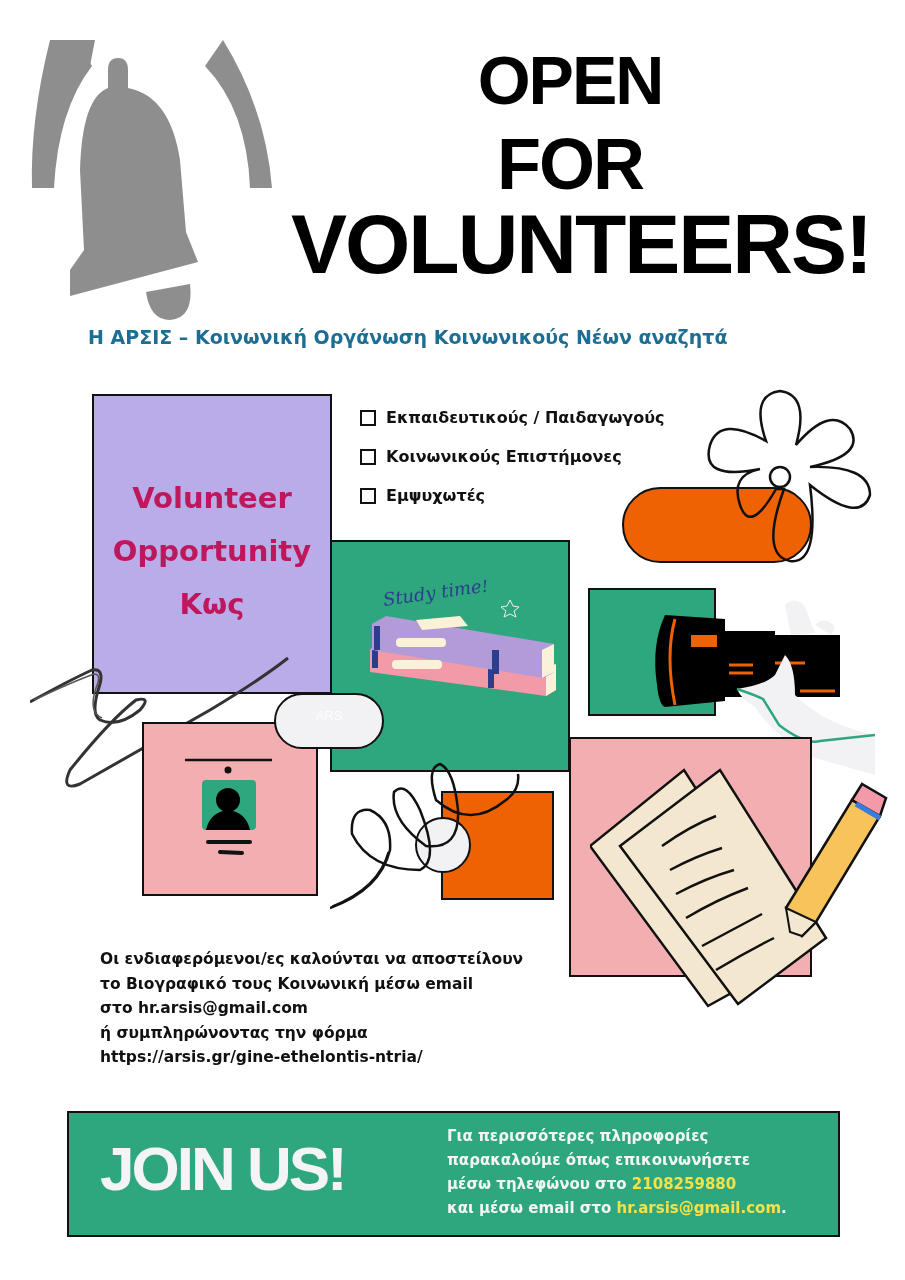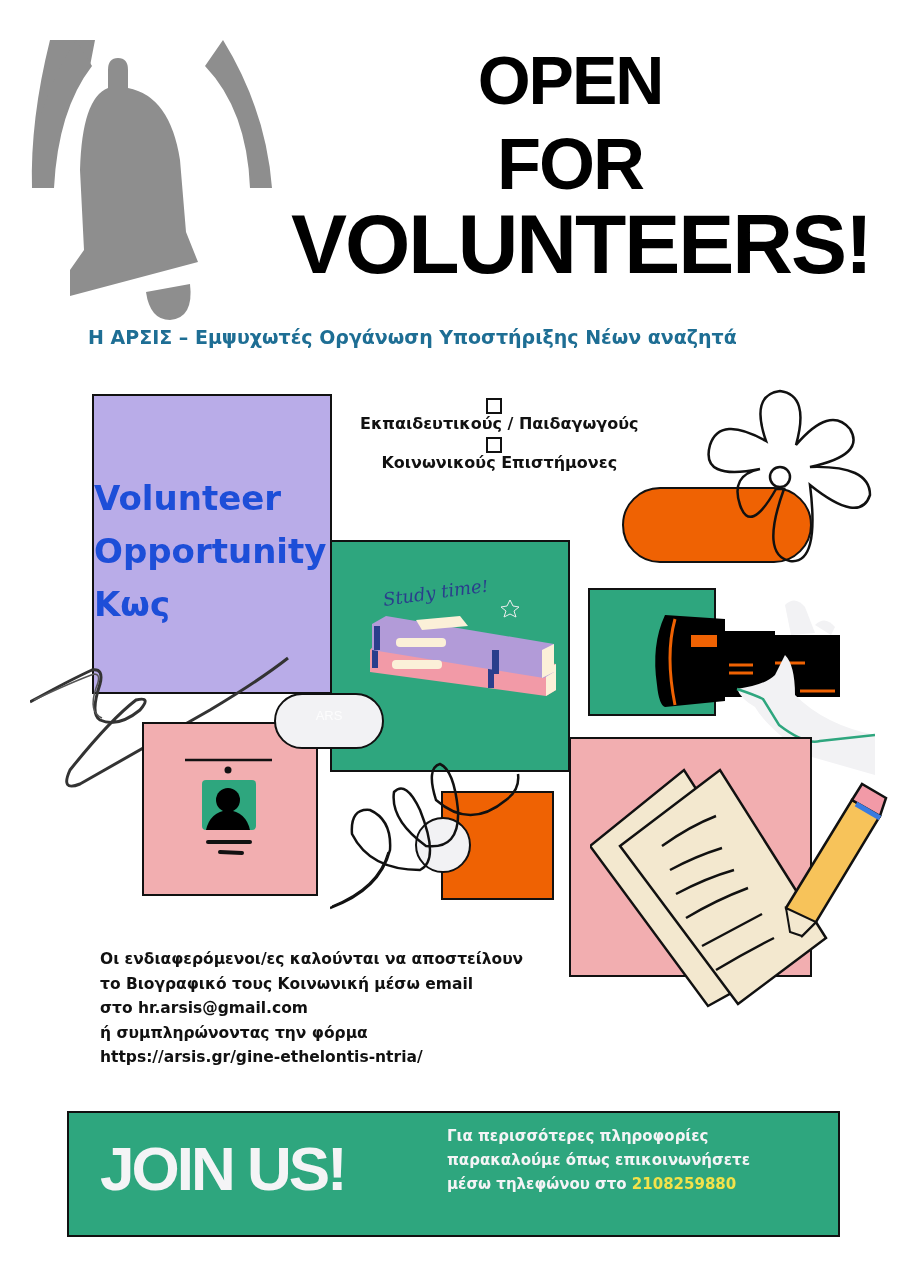--- a/index.html
+++ b/index.html
@@ -1,24 +1,24 @@
 <!DOCTYPE html>
 <html><head>
 <meta charset="utf-8">
 <style>
   html, body { margin:0; padding:0; }
   body { width:905px; height:1280px; background:#ffffff; position:relative; overflow:hidden; font-family:"Liberation Sans", sans-serif; }
   .abs { position:absolute; }
   .title { position:absolute; font-family:"Liberation Sans", sans-serif; font-weight:bold; color:#000; text-align:center; letter-spacing:-2px; line-height:1; }
   .subtitle { position:absolute; left:88px; top:326px; font-family:"DejaVu Sans", sans-serif; font-weight:bold; font-size:19px; color:#1e6e94; white-space:nowrap; }
   .check-list { position:absolute; left:360px; top:398px; font-family:"DejaVu Sans", sans-serif; font-weight:bold; font-size:16px; color:#111; }
-  .check-item { display:flex; align-items:center; height:39px;flex-direction:column; }
+  .check-item { display:flex; align-items:center; height:39px; }
   .checkbox { width:12px; height:12px; border:2px solid #111; margin-right:10px; box-sizing:content-box; }
   .box { position:absolute; border:2.5px solid #111; box-sizing:border-box; }
-  .purple-text { position:absolute; left:94px; top:472px; width:236px; font-family:"DejaVu Sans", sans-serif; font-weight:bold; font-size:34px; line-height:53px; color:#1d4ed8; }
+  .purple-text { position:absolute; left:94px; top:472px; width:236px; text-align:center; font-family:"DejaVu Sans", sans-serif; font-weight:bold; font-size:29px; line-height:53px; color:#be185d; }
   .pill { position:absolute; border:2.5px solid #111; border-radius:30px; box-sizing:border-box; }
   .ars-label { position:absolute; left:275px; top:708px; width:108px; text-align:center; font-size:13px; color:#ffffff; opacity:0.8; }
   .body-text { position:absolute; left:100px; top:947px; width:470px; text-align:left; font-family:"DejaVu Sans", sans-serif; font-weight:bold; font-size:15.5px; line-height:24.5px; color:#111; }
   .banner { position:absolute; left:67px; top:1111px; width:773px; height:126px; background:#2ea67e; border:2.5px solid #111; box-sizing:border-box; }
   .join { position:absolute; left:100px; top:1138px; font-family:"Liberation Sans", sans-serif; font-weight:bold; font-size:62px; color:#f4f4f6; letter-spacing:-3px; line-height:1; }
   .info { position:absolute; right:78px; top:1124px; width:380px; font-family:"DejaVu Sans", sans-serif; font-weight:bold; font-size:15px; line-height:24px; color:#f4f4f6; }
   .hl { color:#f3e24a; }
 </style>
 </head>
 <body>
@@ -28,30 +28,34 @@
   <path d="M48 188 L32 188 Q30 110 76 40 L92 66 Q58 110 54 188 Z" fill="#8e8e8e"></path>
   <path d="M223 40 L205 66 Q247 110 250 188 L272 188 Q266 110 223 40 Z" fill="#8e8e8e"></path>
   <path d="M108 70 Q108 58 118 58 Q128 58 128 70 L128 88 Q170 96 180 160 L186 232 L198 262 L70 296 L70 270 L84 250 L80 170 Q82 98 108 88 Z" fill="#8e8e8e"></path>
   <path d="M146 292 L190 284 Q194 318 170 320 Q150 320 146 292 Z" fill="#8e8e8e"></path>
 </svg>
 
 <div class="title" style="left:440px;top:46px;width:260px;font-size:68px;">OPEN</div>
 <div class="title" style="left:460px;top:128px;width:220px;font-size:72px;">FOR</div>
 <div class="title" style="left:286px;top:202px;width:590px;font-size:84px;">VOLUNTEERS!</div>
 
-<div class="subtitle">Η ΑΡΣΙΣ – Εμψυχωτές Οργάνωση Υποστήριξης Νέων αναζητά</div>
+<div class="subtitle">Η ΑΡΣΙΣ – Κοινωνική Οργάνωση Κοινωνικούς Νέων αναζητά</div>
 
 <div class="check-list">
   <div class="check-item">
     <span class="checkbox"></span>
     <span>Εκπαιδευτικούς / Παιδαγωγούς</span>
   </div>
   <div class="check-item">
     <span class="checkbox"></span>
     <span>Κοινωνικούς Επιστήμονες</span>
+  </div>
+  <div class="check-item">
+    <span class="checkbox"></span>
+    <span>Εμψυχωτές</span>
   </div>
 </div>
 
 <div class="box" style="left:330px;top:540px;width:240px;height:232px;background:#2ea67e;"></div>
 <svg class="abs" style="left:360px;top:580px" width="200" height="120" viewBox="0 0 200 120">
   <text x="24" y="26" font-family="DejaVu Serif, serif" font-style="italic" font-size="18" fill="#2a3e8c" transform="rotate(-8 24 26)">Study time!</text>
   <path d="M150 20 l3 6 l6 1 l-5 4 l2 6 l-6 -3 l-6 3 l2 -6 l-5 -4 l6 -1 Z" fill="none" stroke="#eee" stroke-width="1"></path>
   <polygon points="10,70 20,58 196,84 196,110 186,116 10,92" fill="#f29aa7"></polygon>
   <polygon points="186,90 196,84 196,110 186,116" fill="#fbf0d8"></polygon>
   <rect x="12" y="62" width="6" height="26" fill="#2a3e8c"></rect>
@@ -144,13 +148,14 @@
   <div>ή συμπληρώνοντας την φόρμα</div>
   <div>https://arsis.gr/gine-ethelontis-ntria/</div>
 </div>
 
 <div class="banner"></div>
 <div class="join">JOIN US!</div>
 <div class="info">
   <div>Για περισσότερες πληροφορίες</div>
   <div>παρακαλούμε όπως επικοινωνήσετε</div>
   <div><span>μέσω τηλεφώνου στο </span><span class="hl">2108259880</span></div>
+  <div><span>και μέσω email στο </span><span class="hl">hr.arsis@gmail.com</span><span>.</span></div>
 </div>
 
 </body></html>

